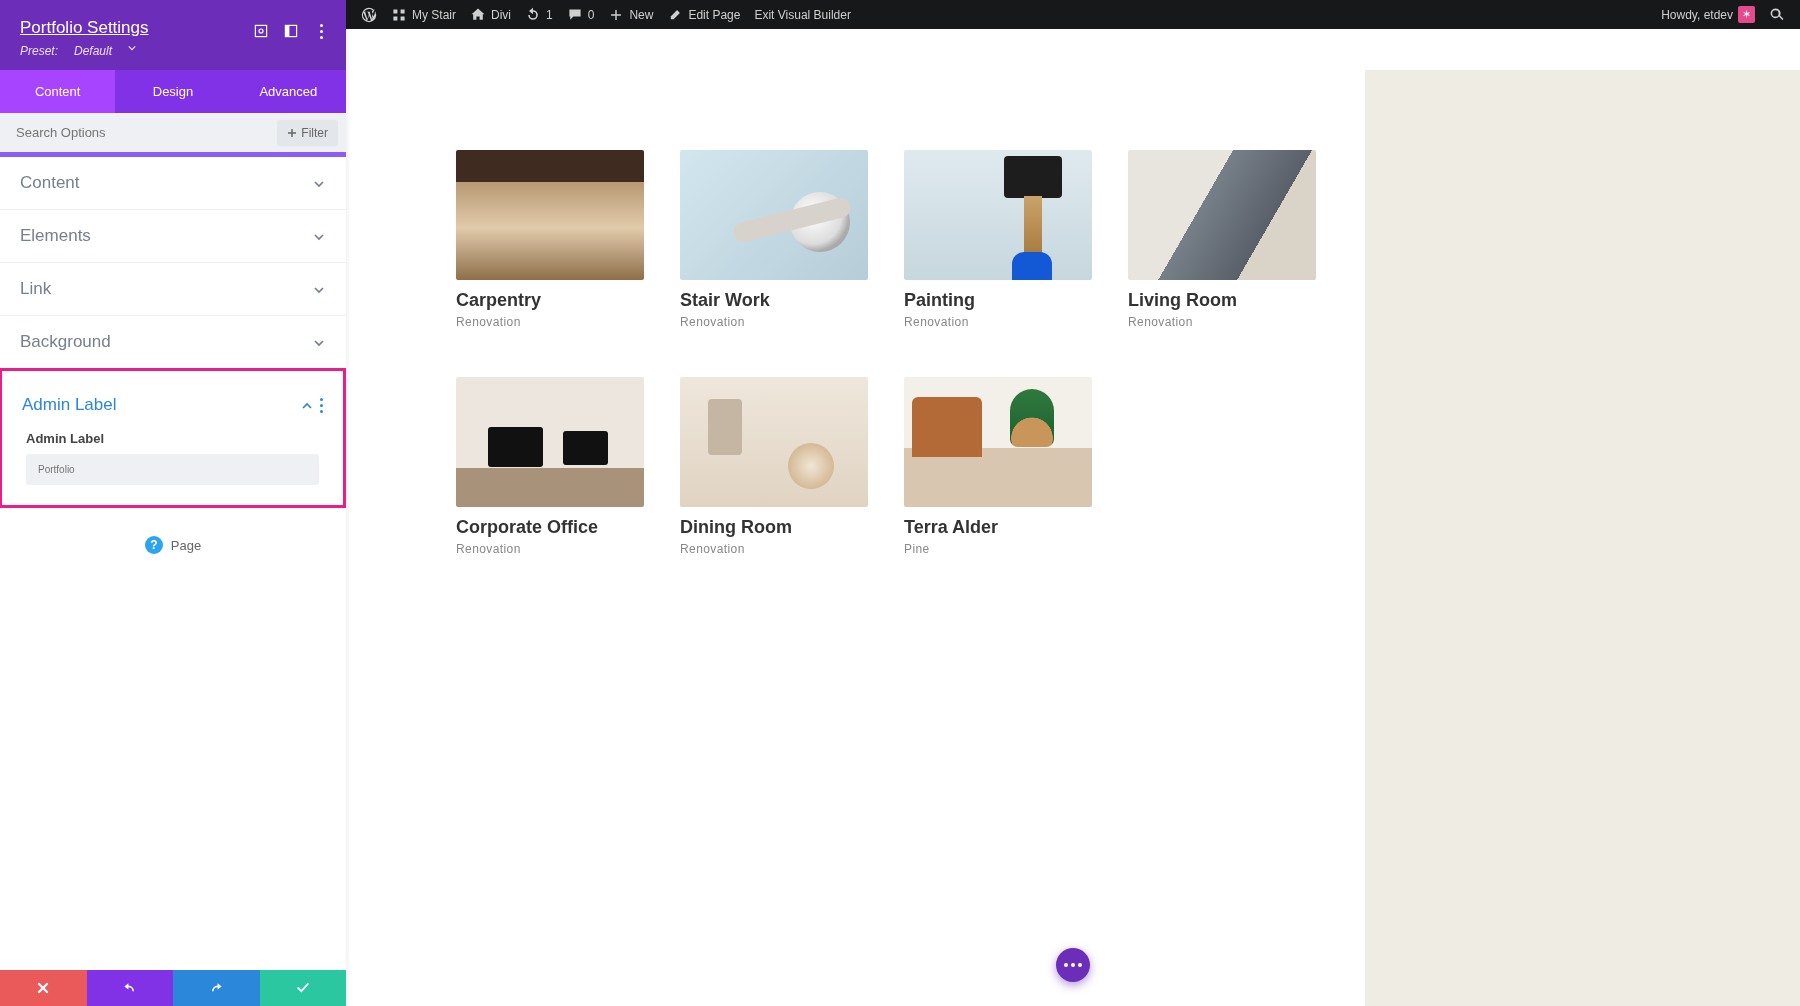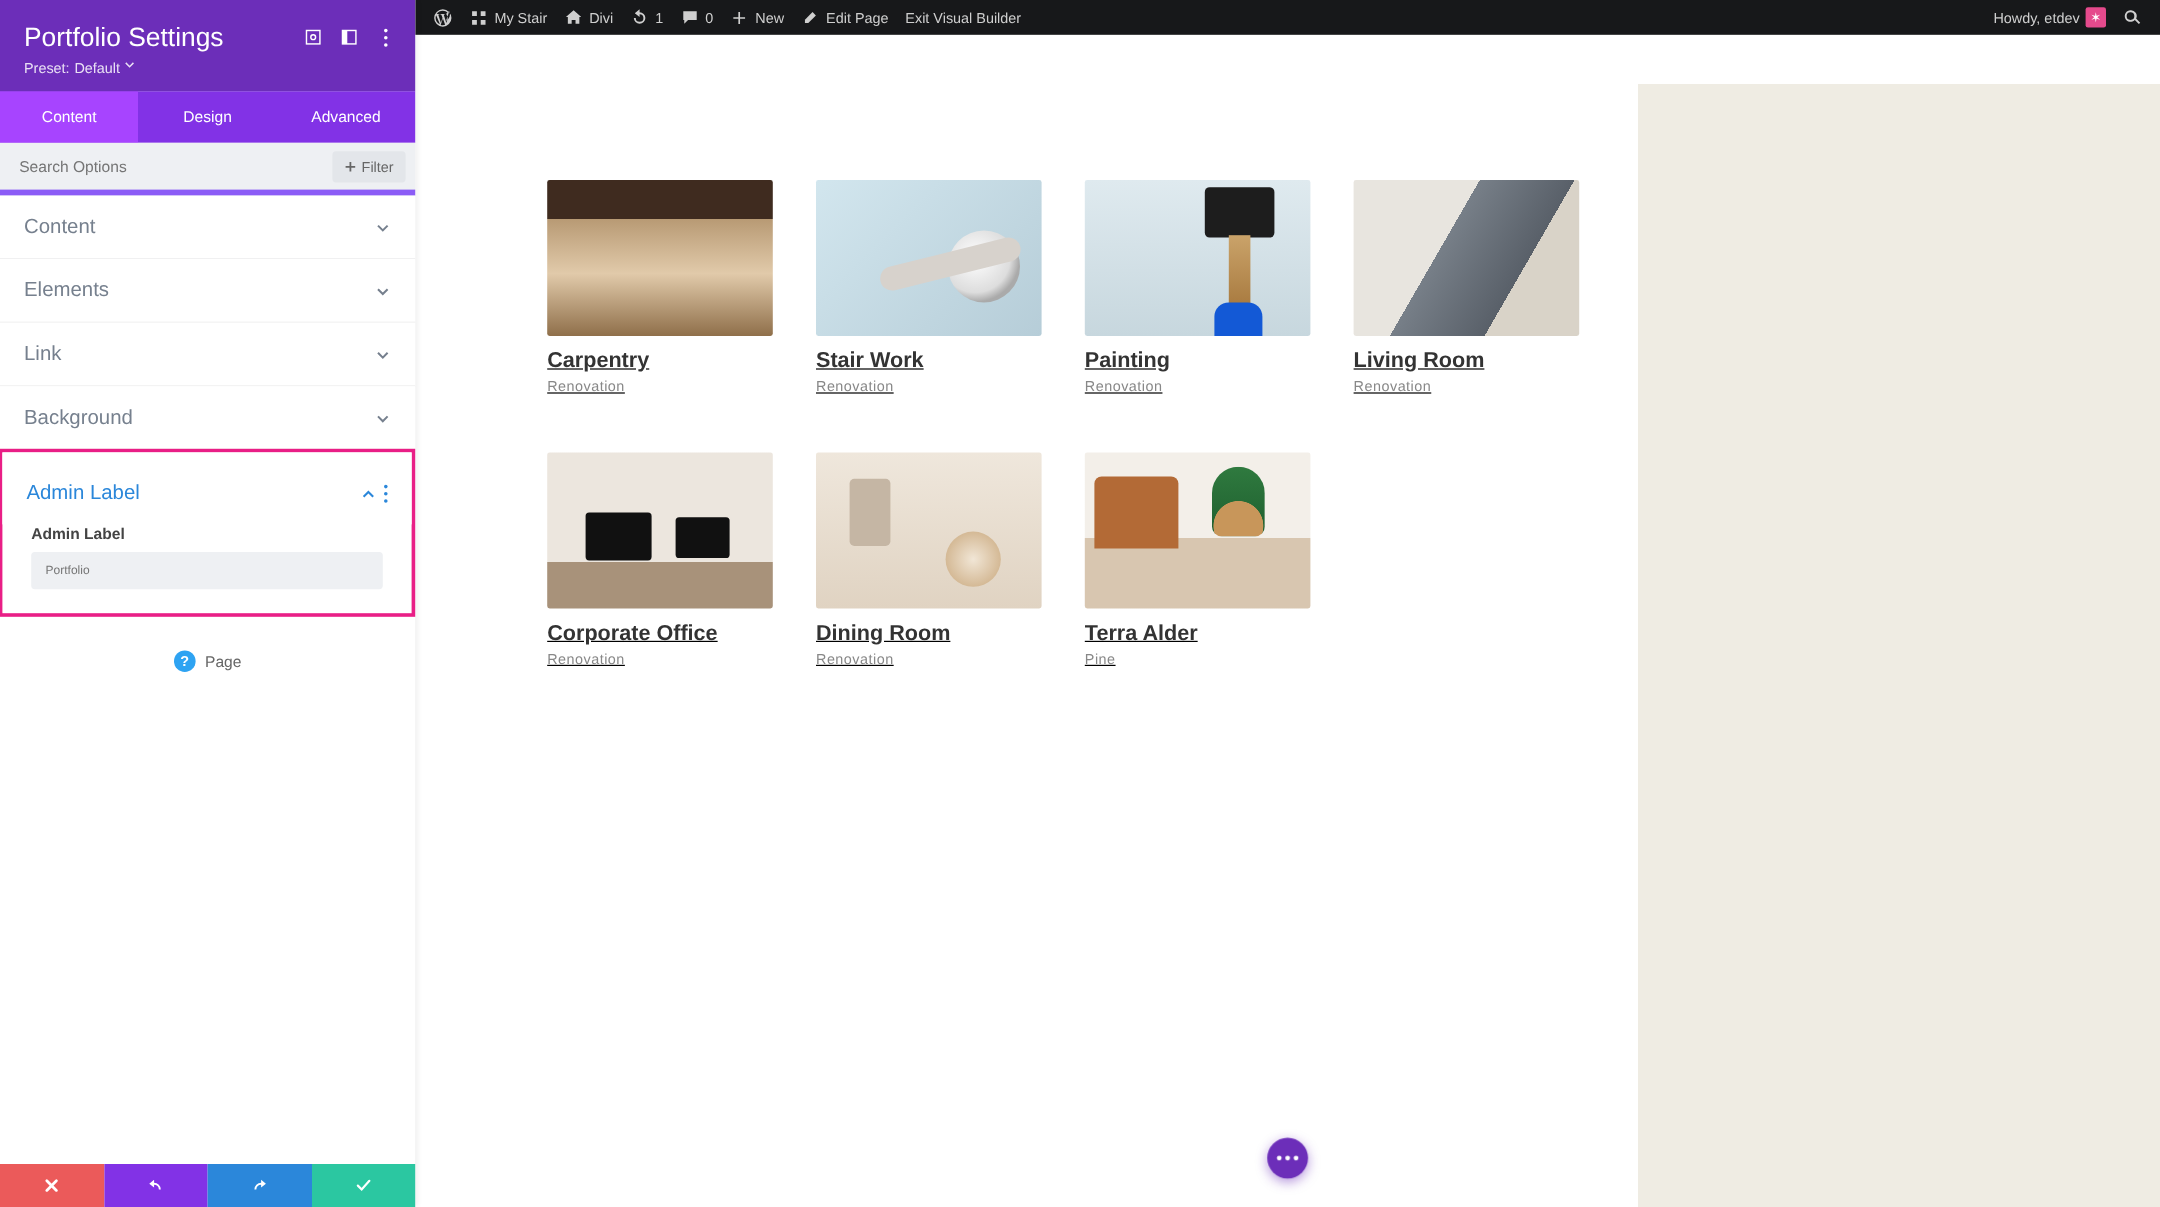--- a/index.html
+++ b/index.html
@@ -25,22 +25,22 @@
 
   
   .panel {
     position: absolute; top: 0; left: 0; bottom: 0; width: 346px;
     background: #fff; display: flex; flex-direction: column; z-index: 10;
     box-shadow: 2px 0 4px rgba(0,0,0,0.06);
   }
   .panel-header {
     background: #6c2eb9; color: #fff; padding: 18px 20px 12px 20px; position: relative;
   }
-  .panel-title { font-size: 22px; font-weight: 500; }
-  .panel-preset { font-size: 12px; opacity: .85; margin-top: 6px; display:flex; gap:4px; }
+  .panel-title { font-size: 17px; font-weight: 500; text-decoration: underline; }
+  .panel-preset { font-size: 12px; opacity: .85; margin-top: 6px; display:flex; gap:16px;font-style:italic; }
   .panel-header-icons { position:absolute; right: 10px; top: 16px; display:flex; gap:0; }
   .ph-icon { width:30px; height:30px; display:flex; align-items:center; justify-content:center; cursor:pointer; }
   .ph-icon svg, .ph-icon .dots { fill:#fff; color:#fff; }
 
   
   .tabs { display:flex; background:#8232e6; }
   .tab { flex:1; text-align:center; color:#fff; font-size:13px; padding:14px 0; cursor:pointer; }
   .tab.active { background:#a744ff; }
 
   
@@ -95,21 +95,21 @@
   .canvas {
     position:absolute; top:0; left:346px; right:0; bottom:0; background:#fff; overflow:auto;
   }
   .beige-strip {
     position:absolute; top:70px; right:0; bottom:0; width:435px; background:#efece3; z-index:0;
   }
   .portfolio-grid {
     position:relative; z-index:1; padding: 150px 56px 40px 110px;
   }
   .row { display:flex; gap:48px; margin-bottom:48px; }
-  .card { width:176px;text-decoration:underline; }
+  .card { width:176px; }
   .thumb {
     width:188px; height:130px; border-radius:2px; position:relative; overflow:hidden;
   }
   .card h3 {
     font-size:18px; color:#333; margin-top:10px; font-weight:600;
     font-family: "Segoe UI", "Helvetica Neue", Arial, sans-serif;
   }
   .card .cat { font-size:12px; color:#888; margin-top:4px; letter-spacing:.4px; }
 
   .older-entries {

